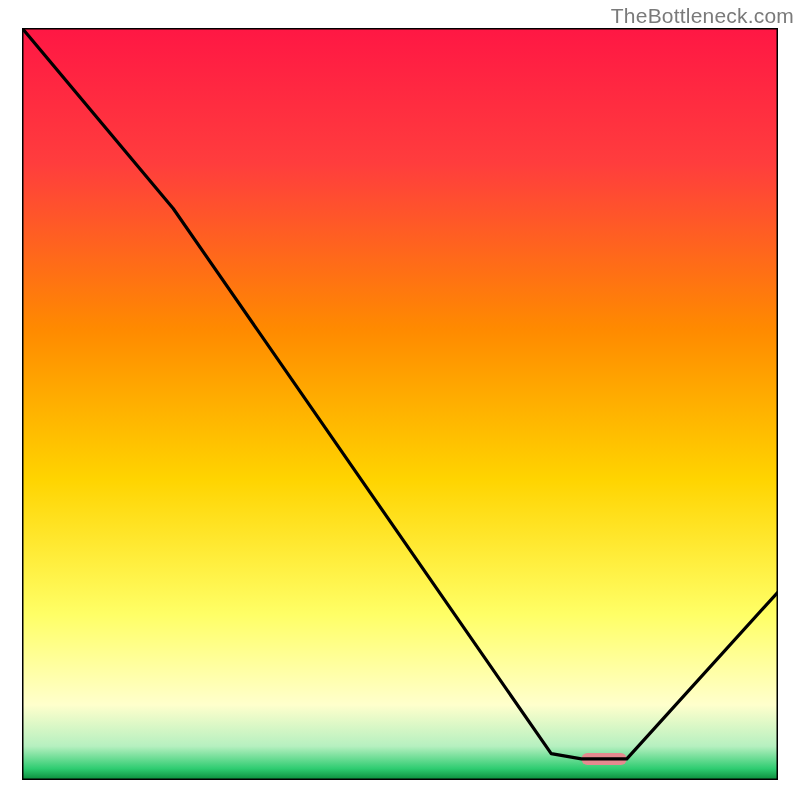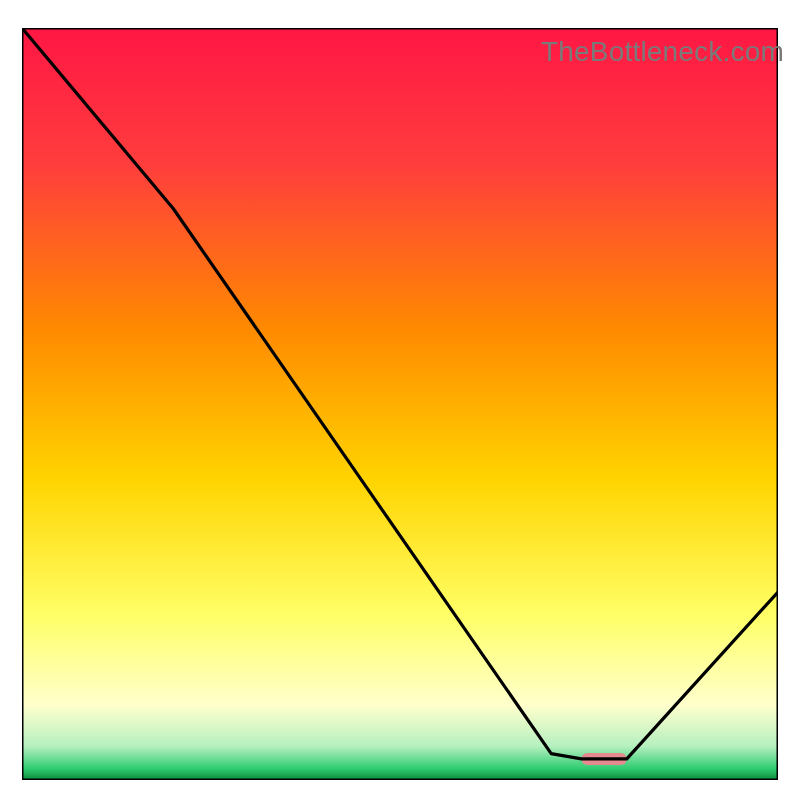--- a/index.html
+++ b/index.html
@@ -7,27 +7,26 @@
     padding: 0;
     width: 800px;
     height: 800px;
     position: relative;
     font-family: Arial, sans-serif;
     background: #fff;
   }
   .watermark {
     position: absolute;
     top: 4px;
-    right: 16px;
-    font-size: 28px;
+    right: 6px;
+    font-size: 21px;
     color: #7a7a7a;
     font-weight: 500;
     letter-spacing: 0.2px;
     z-index: 10;
-    margin-top: 32px;
   }
   .plot-area {
     position: absolute;
     left: 22px;
     top: 28px;
     width: 756px;
     height: 752px;
     overflow: hidden;
   }
   .plot-area svg {

